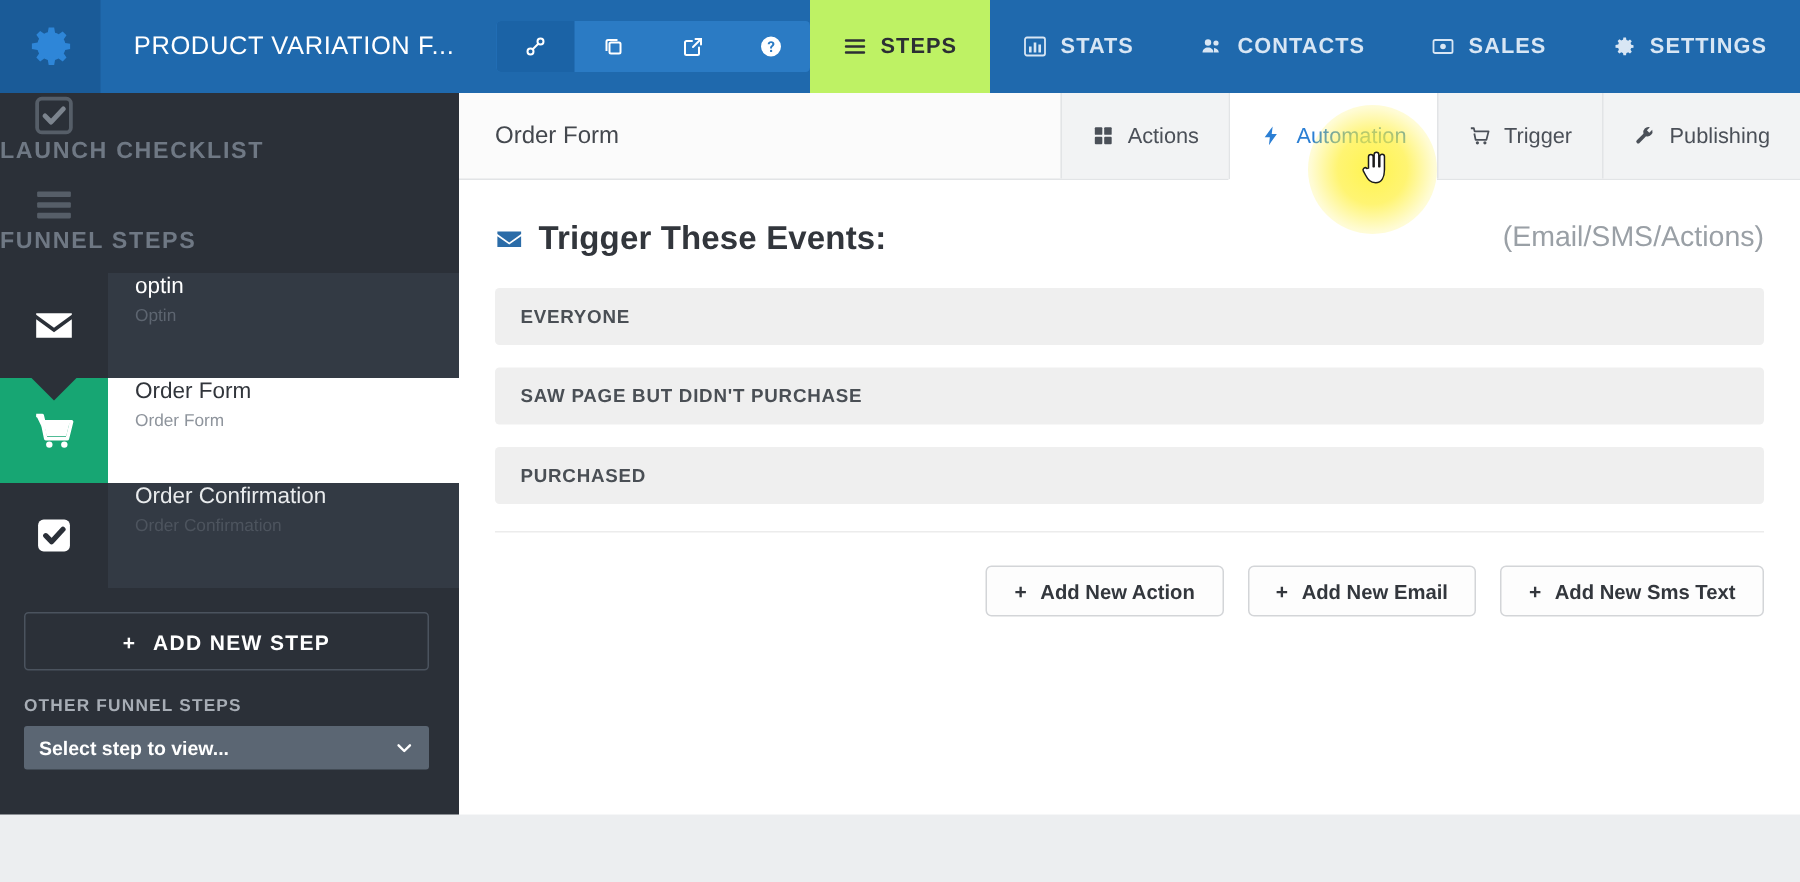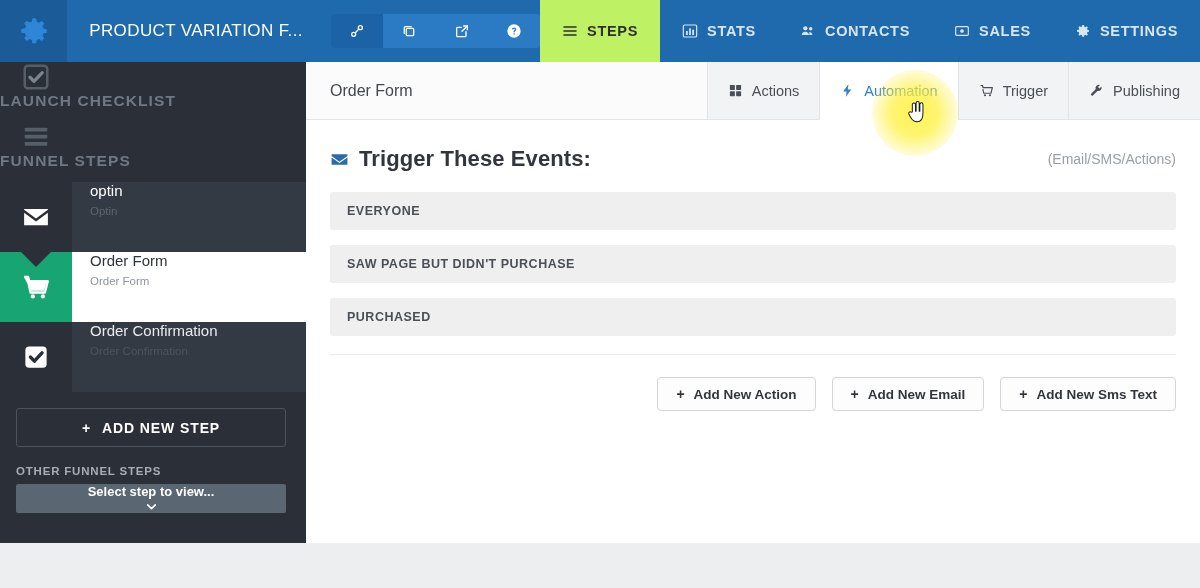--- a/index.html
+++ b/index.html
@@ -120,21 +120,21 @@
     color: #ffffff; font-size: 14px; font-weight: bold; letter-spacing: 0.9px;
     cursor: pointer; background: transparent;
   }
   .other-label {
     margin-top: 18px; color: #a7adb5; font-size: 11.5px;
     font-weight: bold; letter-spacing: 0.8px;
   }
   .select-box {
     margin-top: 7px; height: 29px; background: #5b6673;
     border-radius: 2px; display: flex; align-items: center;
-    padding: 0 10px; cursor: pointer; flex-direction: column;
+    padding: 0 10px; cursor: pointer;
   }
   .select-box span {
     color: #ffffff; font-size: 13px; font-weight: bold; flex: 1;
   }
   .select-box svg { width: 13px; height: 13px; color: #ffffff; }
 
   
   .main {
     position: absolute; top: 62px; left: 306px;
     width: 894px; height: 481px; background: #ffffff;
@@ -164,21 +164,21 @@
 
   .content { padding: 26px 24px 0 24px; }
   .trigger-head {
     display: flex; align-items: center; margin-bottom: 20px;
   }
   .trigger-head .env { width: 19px; height: 19px; color: #2b6ca8; margin-right: 10px; }
   .trigger-head h2 {
     font-size: 22px; font-weight: bold; color: #32363c; letter-spacing: 0.1px;
   }
   .trigger-note {
-    margin-left: auto; color: #9aa0a6; font-size: 14px;
+    margin-left: auto; color: #9aa0a6; font-size: 19px;
   }
   .trig-row {
     height: 38px; background: #efefef; border-radius: 3px;
     display: flex; align-items: center; padding: 0 17px;
     margin-bottom: 15px; cursor: pointer;
   }
   .trig-row span {
     font-size: 12.5px; font-weight: bold; color: #4a4f55; letter-spacing: 0.5px;
   }
   .divider { height: 1px; background: #ececec; margin: 18px 0 0 0; }

